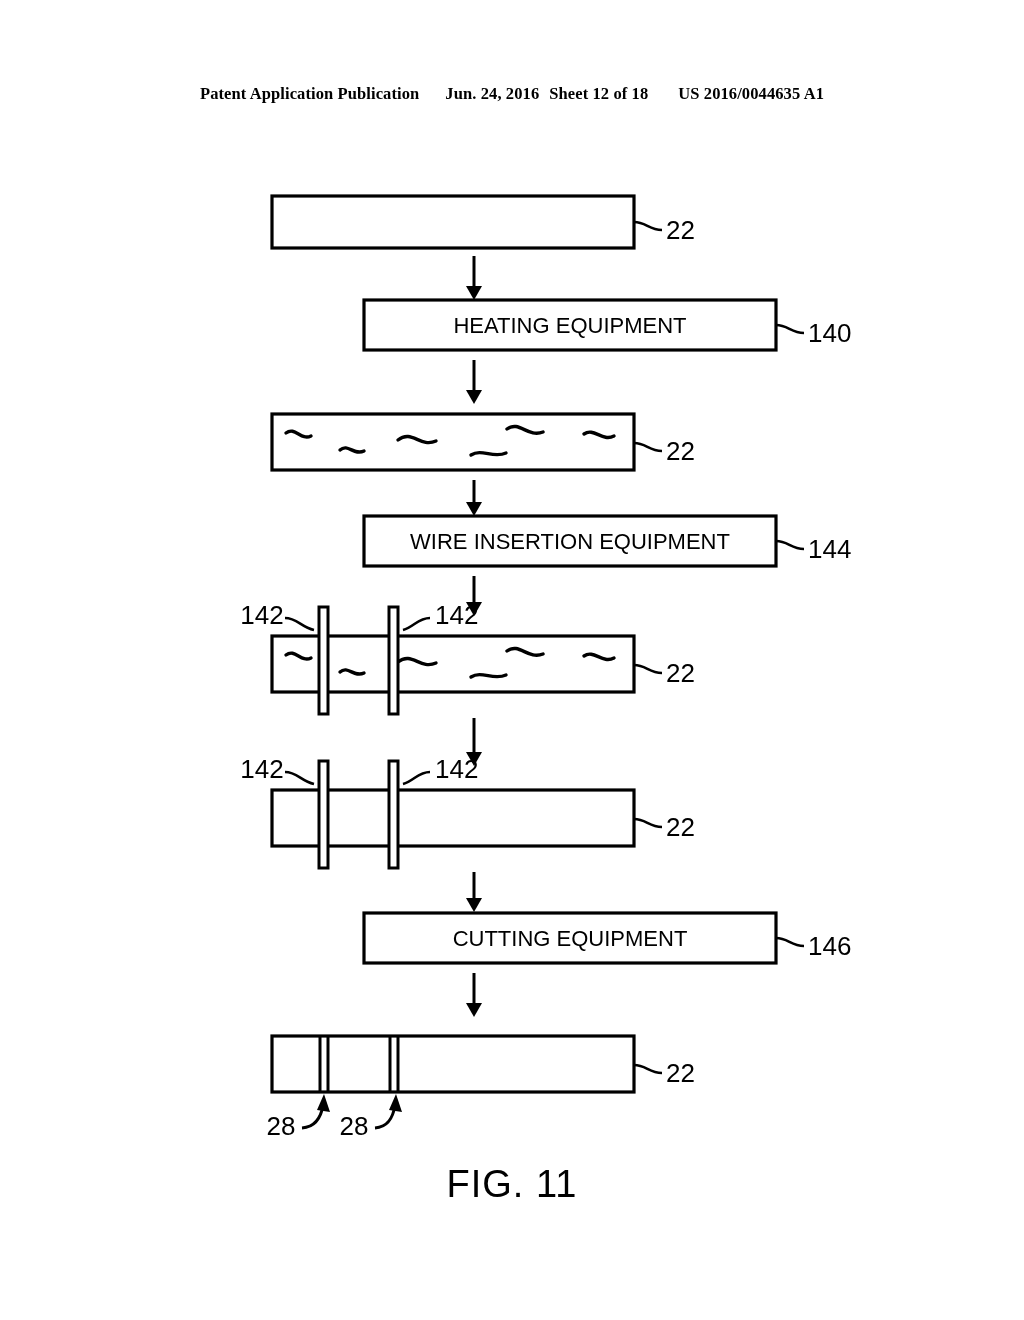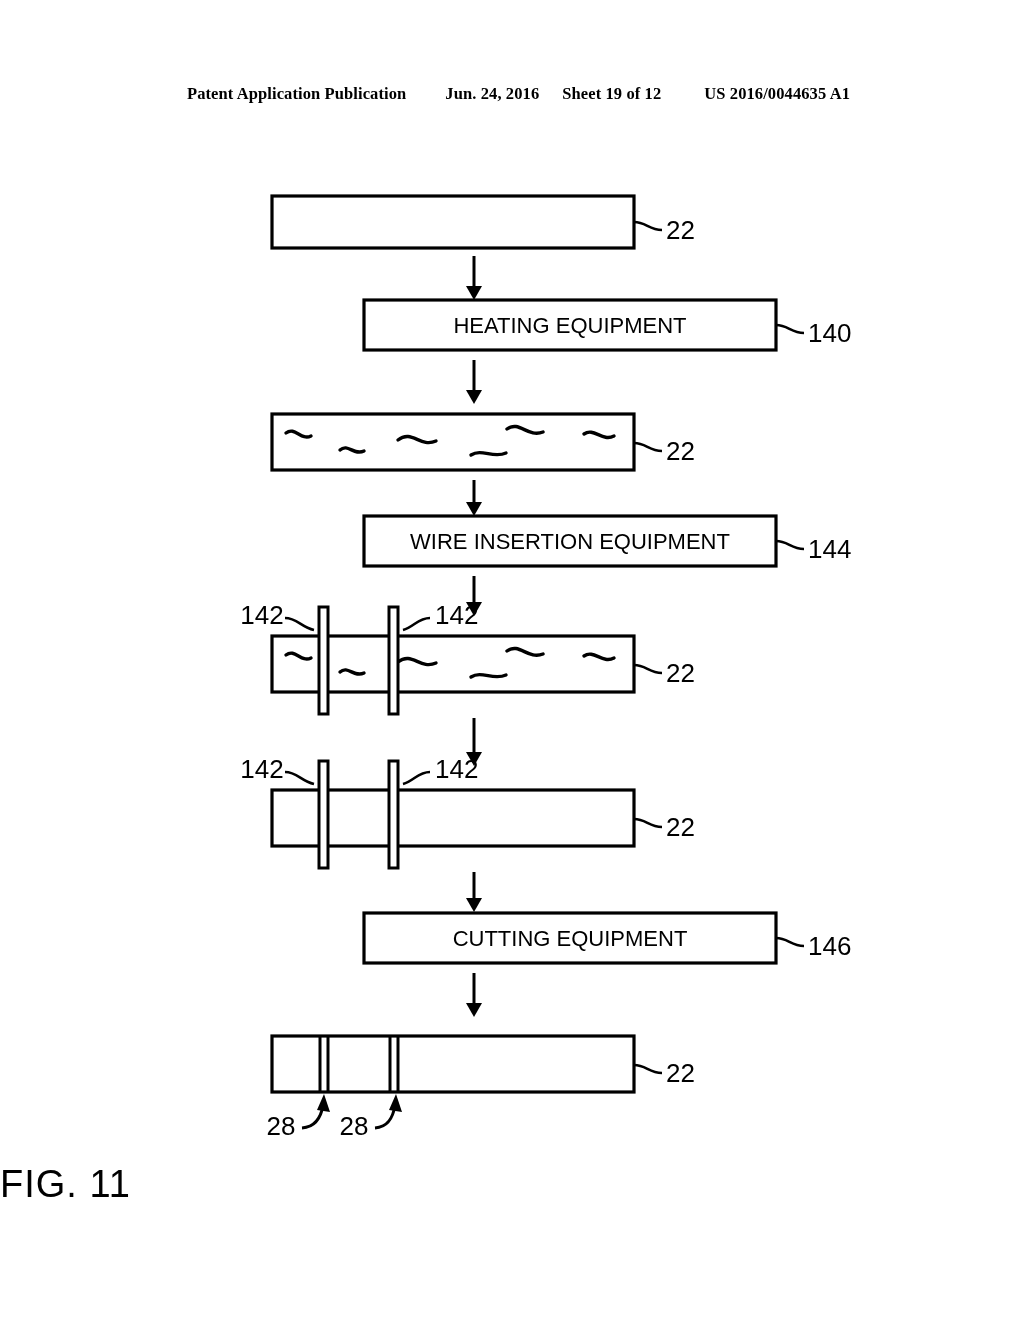--- a/index.html
+++ b/index.html
@@ -23,21 +23,21 @@
     left: 0;
     width: 1024px;
     text-align: center;
     font-family: "Liberation Serif", serif;
     font-weight: bold;
     font-size: 16.5px;
     color: #000;
     white-space: nowrap;
     letter-spacing: 0.1px;
   }
-  #page-header .hdr-seg { display: inline-block; margin-left: 13px; }
+  #page-header .hdr-seg { display: inline-block; }
   #page-header .gap-a { display: inline-block; width: 26px; }
   #page-header .gap-b { display: inline-block; width: 10px; }
   #page-header .gap-c { display: inline-block; width: 30px; }
 
   
   #figure-canvas {
     position: absolute;
     top: 0;
     left: 16px;
     width: 1024px;
@@ -46,21 +46,21 @@
   #figure-canvas svg {
     display: block;
   }
 
   
   #fig-caption {
     position: absolute;
     top: 1163px;
     left: 0;
     width: 1024px;
-    text-align: left;
+    text-align: center;
     font-family: "Liberation Sans", sans-serif;
     font-size: 38px;
     color: #000;
     letter-spacing: 1px;
   }
 
   .box-text {
     font-family: "Liberation Sans", sans-serif;
     font-size: 22px;
     fill: #000;
@@ -72,21 +72,21 @@
   }
   .stroke-main {
     stroke: #000;
     fill: none;
   }
 </style>
 </head>
 <body>
 
 <div id="page-header">
-  <span class="hdr-seg">Patent Application Publication</span><span class="gap-a"></span><span class="hdr-seg">Jun. 24, 2016</span><span class="gap-b"></span><span class="hdr-seg">Sheet 19 of 12</span><span class="gap-c"></span><span class="hdr-seg">US 2016/0044635 A1</span>
+  <span class="hdr-seg">Patent Application Publication</span><span class="gap-a"></span><span class="hdr-seg">Jun. 24, 2016</span><span class="gap-b"></span><span class="hdr-seg">Sheet 12 of 18</span><span class="gap-c"></span><span class="hdr-seg">US 2016/0044635 A1</span>
 </div>
 
 <div id="figure-canvas">
 <svg width="1024" height="1320" viewBox="0 0 1024 1320" xmlns="http://www.w3.org/2000/svg">
 
   <g>
     <rect x="256" y="196" width="362" height="52" class="stroke-main" stroke-width="3.2"></rect>
 
     <path d="M 618 222 C 630 222 633 230 646 230" class="stroke-main" stroke-width="2.6"></path>
     <text x="650" y="239" class="ref-num">22</text>

